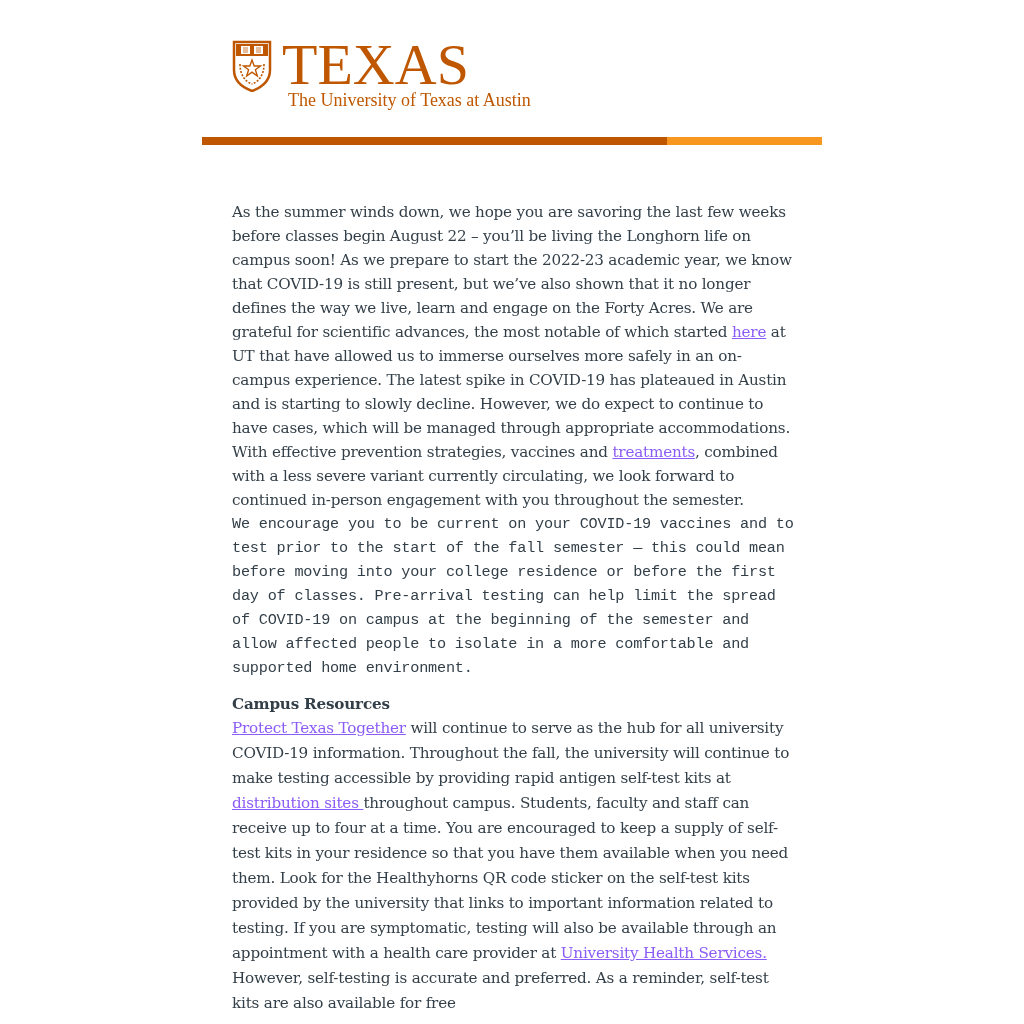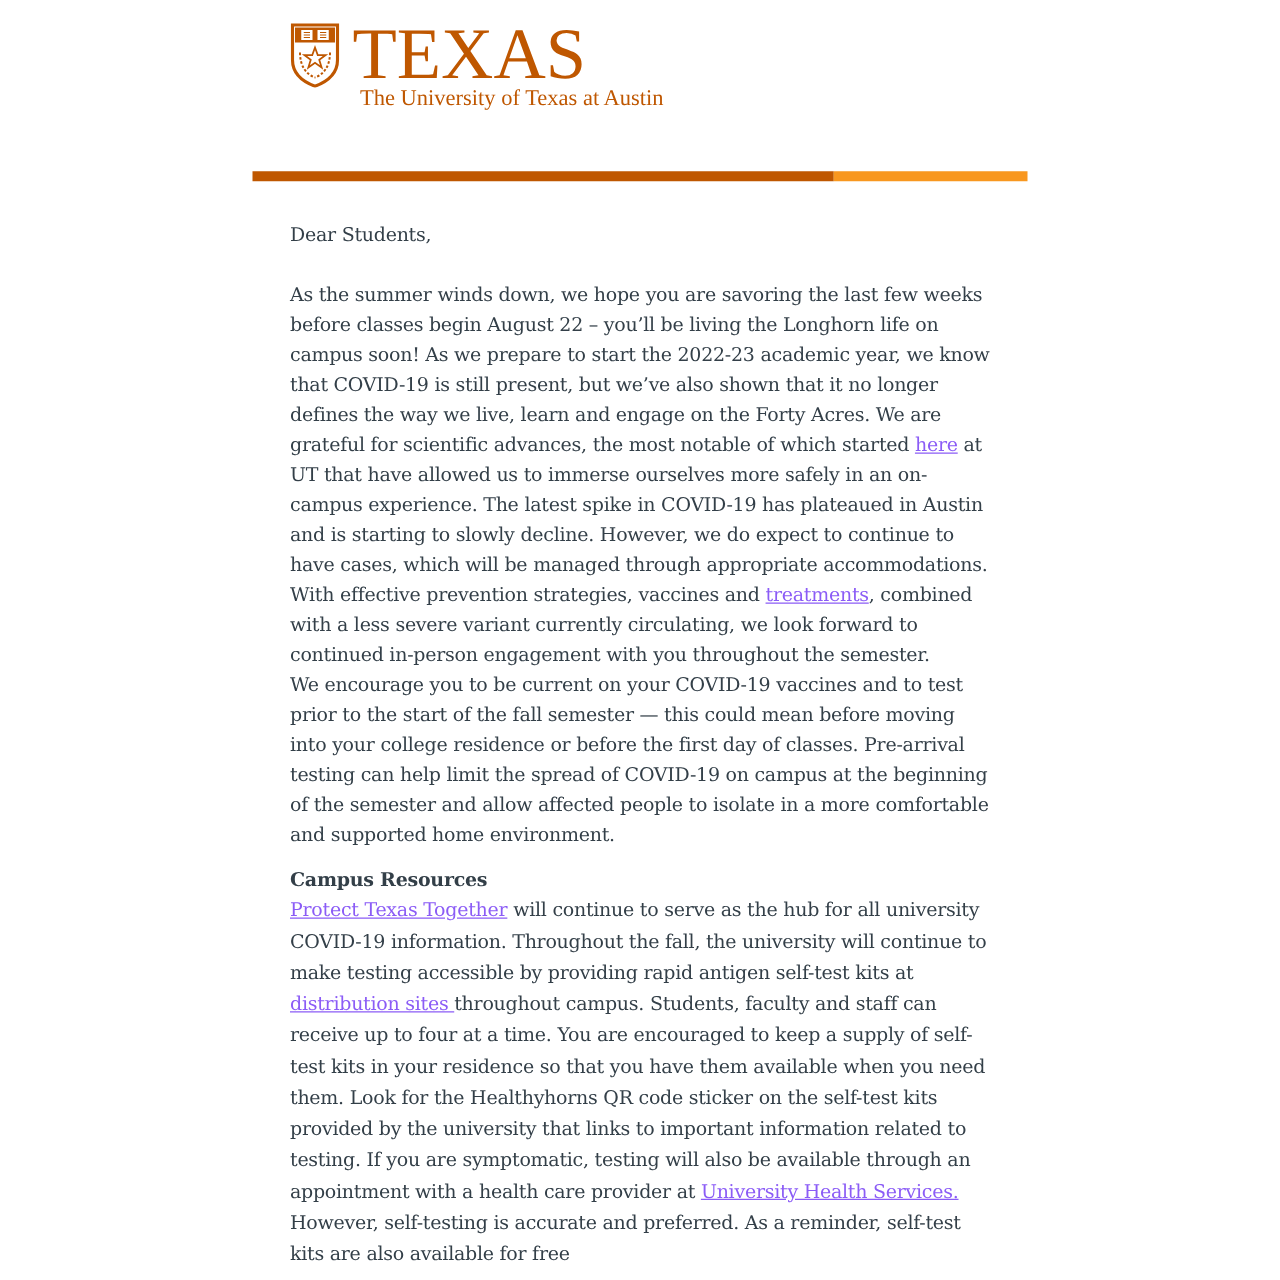--- a/index.html
+++ b/index.html
@@ -15,21 +15,21 @@
     }
     .email {
       position: absolute;
       left: 202px;
       top: 0;
       width: 620px;
     }
     .logo {
       position: absolute;
       left: 30px;
-      top: 18px;
+      top: 40px;
       width: 240px;
       height: 70px;
     }
     .logo-seal {
       position: absolute;
       left: 0;
       top: 0;
       width: 40px;
       height: 52px;
     }
@@ -81,20 +81,21 @@
       line-height: 24px;
     }
     .section-heading {
       margin: 12px 0 0 0;
       line-height: 24px;
       font-weight: bold;
     }
     .para-tight {
       margin: 0;
       line-height: 24px;
+      font-family: Liberation Mono, monospace;
     }
     .section-heading.second {
     }
     .para-res {
       margin: 0;
       line-height: 25px;
     }
     a {
       color: #8b5cf6;
       text-decoration: underline;
@@ -124,21 +125,20 @@
     <div class="logo-word">TEXAS</div>
     <div class="logo-sub">The University of Texas at Austin</div>
   </div>
 
   <div class="rule">
     <div class="rule-main"></div>
     <div class="rule-accent"></div>
   </div>
 
   <div class="content">
-    <p class="greeting">Dear Students,</p>
 
     <p class="para"><span>As the summer winds down, we hope you are savoring the last few weeks before classes begin August 22 – you’ll be living the Longhorn life on campus soon! As we prepare to start the 2022-23 academic year, we know that COVID-19 is still present, but we’ve also shown that it no longer defines the way we live, learn and engage on the Forty Acres. We are grateful for scientific advances, the most notable of which started </span><a href="#">here</a><span> at UT that have allowed us to immerse ourselves more safely in an on-campus experience. The latest spike in COVID-19 has plateaued in Austin and is starting to slowly decline. However, we do expect to continue to have cases, which will be managed through appropriate accommodations. With effective prevention strategies, vaccines and </span><a href="#">treatments</a><span>, combined with a less severe variant currently circulating, we look forward to continued in-person engagement with you throughout the semester.</span></p>
 
     <p class="para-tight">We encourage you to be current on your COVID-19 vaccines and to test prior to the start of the fall semester — this could mean before moving into your college residence or before the first day of classes. Pre-arrival testing can help limit the spread of COVID-19 on campus at the beginning of the semester and allow affected people to isolate in a more comfortable and supported home environment.</p>
 
     <p class="section-heading second">Campus Resources</p>
     <p class="para-res"><a href="#">Protect Texas Together</a><span> will continue to serve as the hub for all university COVID-19 information. Throughout the fall, the university will continue to make testing accessible by providing rapid antigen self-test kits at </span><a href="#">distribution sites </a><span>throughout campus. Students, faculty and staff can receive up to four at a time. You are encouraged to keep a supply of self-test kits in your residence so that you have them available when you need them. Look for the Healthyhorns QR code sticker on the self-test kits provided by the university that links to important information related to testing. If you are symptomatic, testing will also be available through an appointment with a health care provider at </span><a href="#">University Health Services.</a><span> However, self-testing is accurate and preferred. As a reminder, self-test kits are also available for free</span></p>
   </div>
 
 </div>

